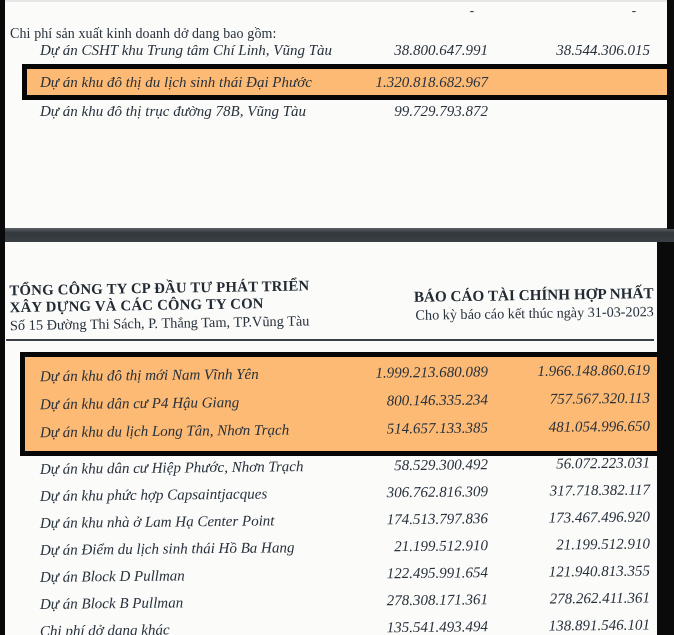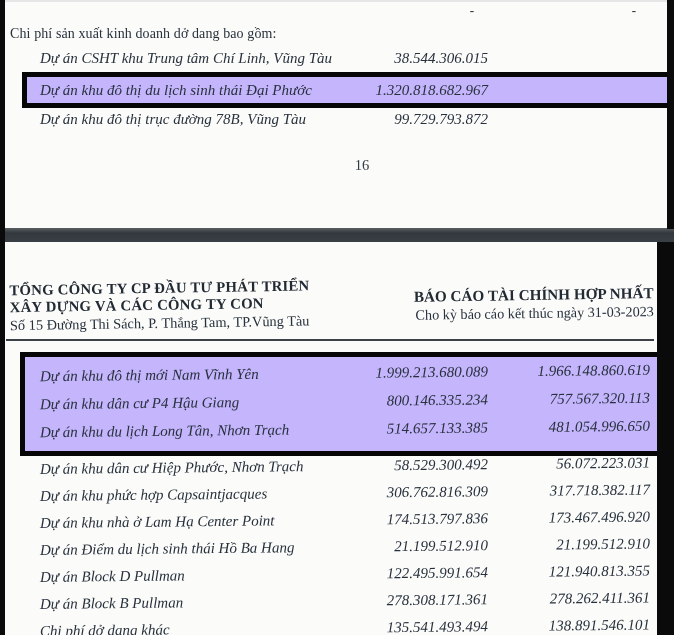--- a/index.html
+++ b/index.html
@@ -25,23 +25,23 @@
   
   .trow{display:grid;grid-template-columns:1fr 150px 162px;align-items:baseline;
         padding-right:24px;font-size:15px;font-style:italic;}
   .c-name{padding-left:40px;white-space:nowrap;overflow:hidden;}
   .c-num{text-align:right;white-space:nowrap;}
 
   
   .dash-row{padding-top:3px;font-style:normal;font-size:13px;height:16px;color:#2e353d;}
   .dash-row .c-num{padding-right:14px;font-weight:bold;}
   .p1-heading{margin:7px 0 0 10px;font-size:14px;font-style:normal;letter-spacing:.1px;}
-  .p1-rows{margin-top:8px;}
+  .p1-rows{}
   .p1-rows .trow{height:21px;}
-  .hbox{border:5px solid #060606;border-right:none;background:#c4b5fd;}
+  .hbox{border:5px solid #060606;border-right:none;background:#fdba74;}
   .hbox1{margin-left:22px;margin-top:1px;}
   .hbox1 .trow{height:26px;align-content:center;padding-left:0;}
   .hbox1 .c-name{padding-left:13px;}
   .hbox .trow{padding-right:24px;}
   .p1-row3{margin-top:3px;}
   .pageno{margin-top:25px;text-align:center;padding-left:50px;
           font-style:normal;font-size:14.5px;color:#333b44;}
 
   
   .p2head{display:flex;justify-content:space-between;margin:40px 20px 0 10px;
@@ -76,37 +76,37 @@
       <span class="c-name"></span>
       <span class="c-num">-</span>
       <span class="c-num">-</span>
     </div>
 
     <p class="p1-heading">Chi phí sản xuất kinh doanh dở dang bao gồm:</p>
 
     <div class="p1-rows">
       <div class="trow">
         <span class="c-name">Dự án CSHT khu Trung tâm Chí Linh, Vũng Tàu</span>
+        <span class="c-num">38.800.647.991</span>
         <span class="c-num">38.544.306.015</span>
       </div>
 
       <div class="hbox hbox1">
         <div class="trow">
           <span class="c-name">Dự án khu đô thị du lịch sinh thái Đại Phước</span>
           <span class="c-num">1.320.818.682.967</span>
         </div>
       </div>
 
       <div class="trow p1-row3">
         <span class="c-name">Dự án khu đô thị trục đường 78B, Vũng Tàu</span>
         <span class="c-num">99.729.793.872</span>
       </div>
     </div>
 
-    <div class="pageno">16</div>
   </section>
 
   <div class="separator"></div>
 
   <section class="page2">
     <header class="p2head">
       <div class="company">
         <div class="bold">TỔNG CÔNG TY CP ĐẦU TƯ PHÁT TRIỂN</div>
         <div class="bold">XÂY DỰNG VÀ CÁC CÔNG TY CON</div>
         <div class="addr">Số 15 Đường Thi Sách, P. Thắng Tam, TP.Vũng Tàu</div>

